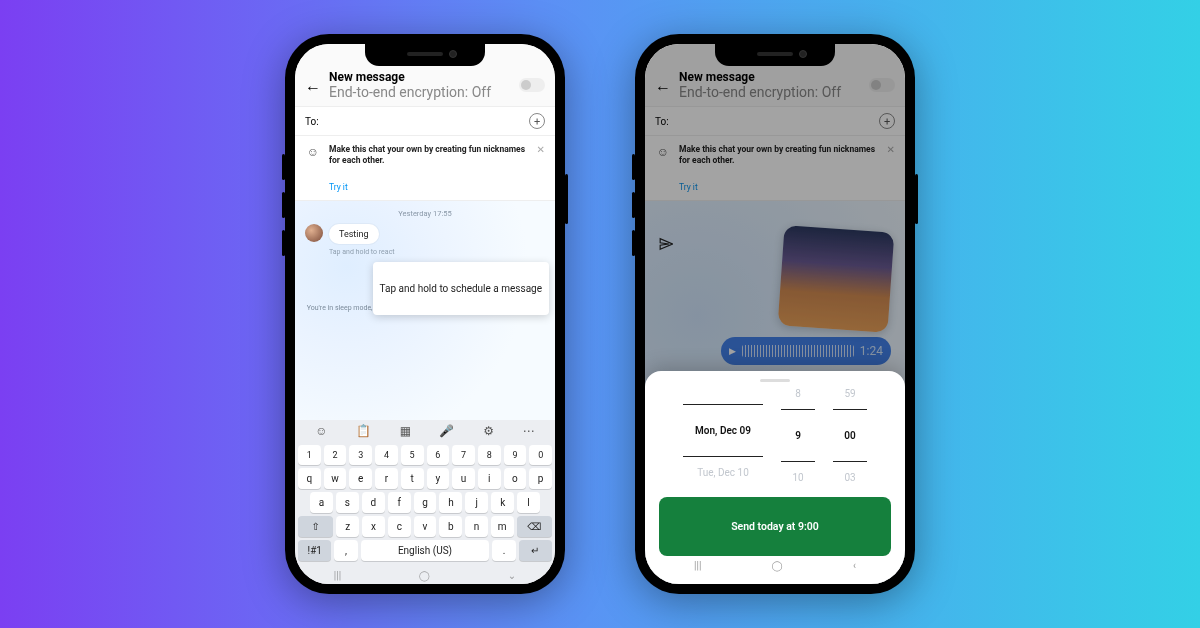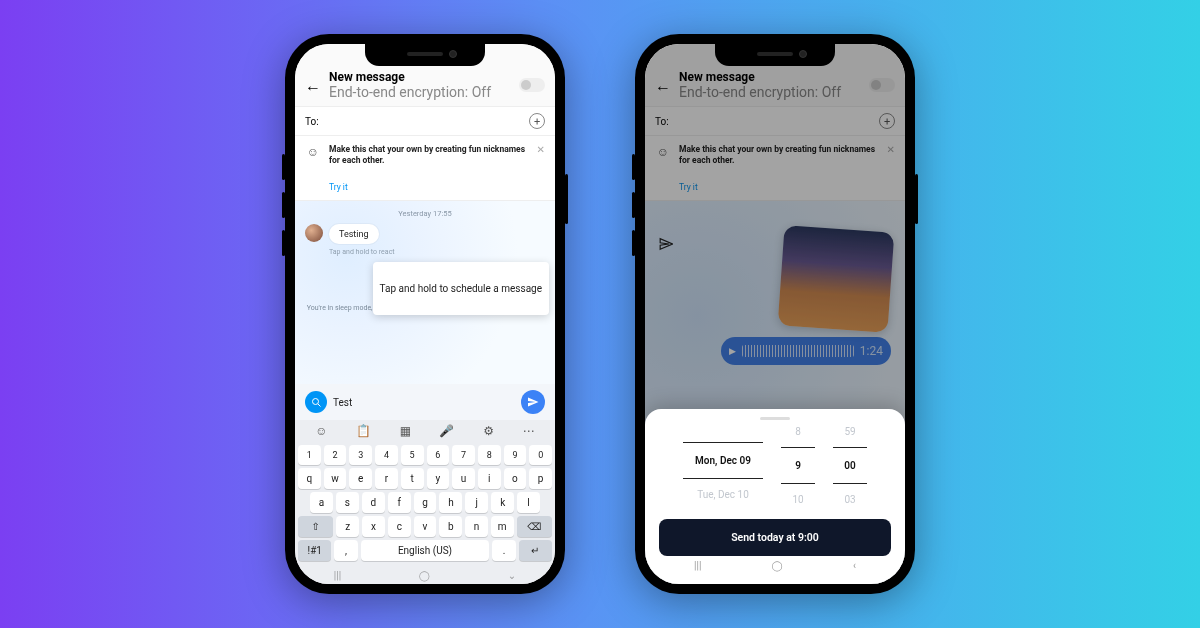--- a/index.html
+++ b/index.html
@@ -83,23 +83,23 @@
   .voice .dur{ color:#cfe4ff; font-size:12px;}
   .sheet{ position:absolute; left:0; right:0; bottom:0; background:#fff; border-radius:16px 16px 0 0; padding:8px 14px 10px; box-shadow:0 -4px 20px rgba(0,0,0,.2); z-index:40;}
   .grab{ width:30px;height:3px;background:#ddd;border-radius:2px;margin:0 auto 6px;}
   .sheet-head{ display:flex; align-items:center; justify-content:center; position:relative; margin-bottom:6px;}
   .sheet-head .cancel{ position:absolute; left:0; font-size:10px; color:#222;}
   .sheet-head .stitle{ font-size:11px; font-weight:700;}
   .sdesc{ font-size:8px; color:#8a8f99; text-align:center; line-height:1.35; margin-bottom:10px;}
   .picker{ display:flex; justify-content:center; gap:18px; align-items:center; margin:6px 0 14px;}
   .pcol{ display:flex; flex-direction:column; align-items:center; gap:10px; font-size:10px;}
   .pcol .faded{ color:#c2c7ce;}
-  .pcol .sel{ color:#111; font-weight:600; border-top:1px solid #222; border-bottom:1px solid #222; padding:12px 4px; min-width:34px; text-align:center;}
+  .pcol .sel{ color:#111; font-weight:600; border-top:1px solid #222; border-bottom:1px solid #222; padding:20px 4px; min-width:34px; text-align:center;}
   .pcol.date .sel{ min-width:80px;}
-  .primary{ width:100%; background:#0f172a; color:#fff; border:none; border-radius:8px; padding:12px 0; font-size:10.5px; font-weight:600;}
+  .primary{ width:100%; background:#15803d; color:#fff; border:none; border-radius:8px; padding:23px 0; font-size:10.5px; font-weight:600;}
   .navbar2{ height:18px; display:flex; justify-content:space-around; align-items:center; font-size:10px; color:#999;}
   .dim-overlay{position:absolute;inset:0;background:rgba(0,0,0,.18);}
   .plane-icon{ position:absolute; left:14px; top:36px; width:14px;height:14px; color:#222;}
 </style>
 </head>
 <body>
 
 <div class="phone">
   <div class="notch">
       <span class="spk"></span>
@@ -146,34 +146,20 @@
       <div class="out-wrap">
         <div class="bubble-out">Testing</div>
         <div class="seen">Seen 4h ago</div>
       </div>
       <div class="sleep">
         <span>You're in sleep mode, so consider closing Instagram. We'll notify you later ab</span>
         <div class="tooltip">Tap and hold to schedule a message</div>
       </div>
     </div>
 
-    <div class="composer">
-      <div class="cam-btn">
-        <svg viewBox="0 0 24 24" width="12" height="12" fill="#fff">
-            <circle cx="11" cy="11" r="6" stroke="#fff" stroke-width="2" fill="none"></circle>
-            <line x1="16" y1="16" x2="21" y2="21" stroke="#fff" stroke-width="2"></line>
-          </svg>
-      </div>
-      <input class="msg-input" value="Test" style="">
-      <div class="send-btn">
-        <svg viewBox="0 0 24 24">
-            <path d="M2 21l21-9L2 3v7l15 2-15 2z"></path>
-          </svg>
-      </div>
-    </div>
 
     <div class="kbrow">
       <span>☺</span>
       <span>📋</span>
       <span>▦</span>
       <span>🎤</span>
       <span>⚙</span>
       <span>⋯</span>
     </div>
 

